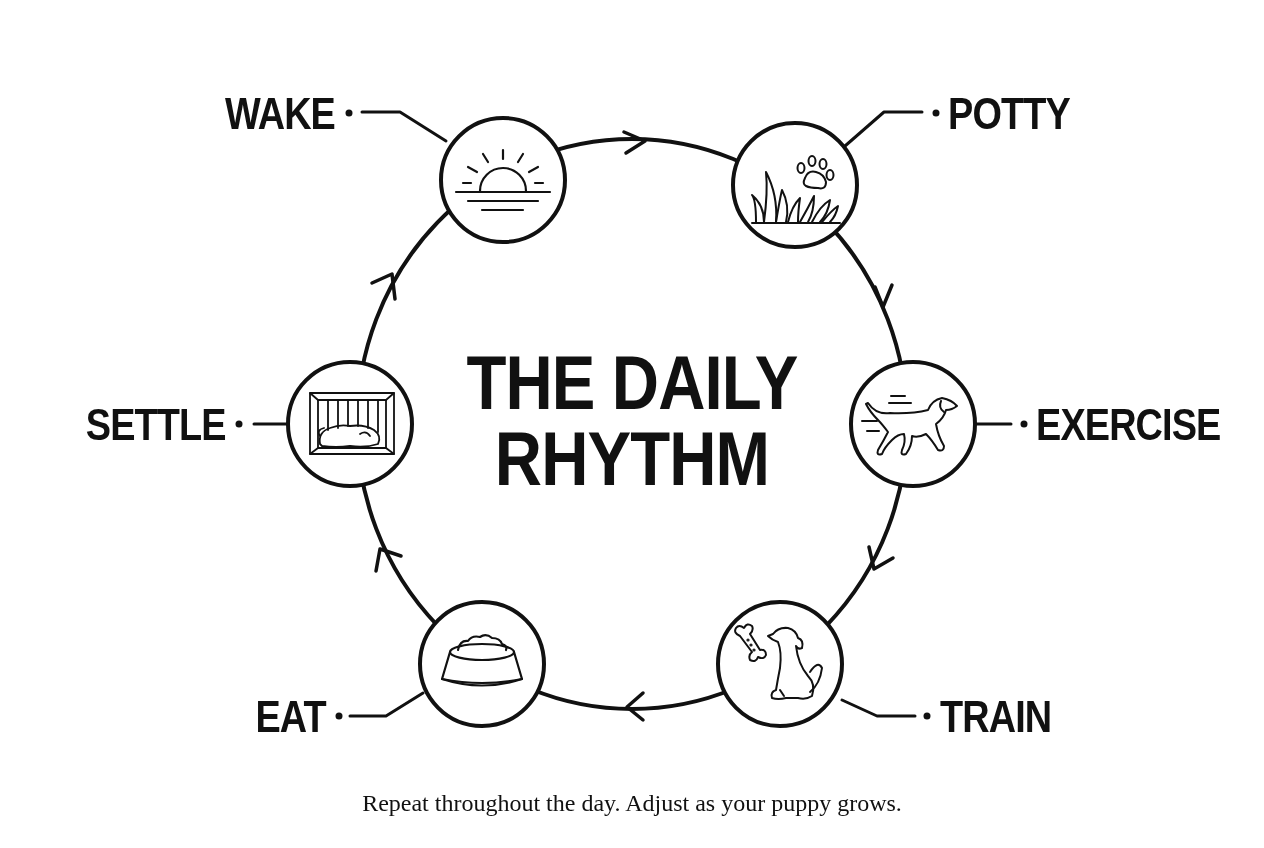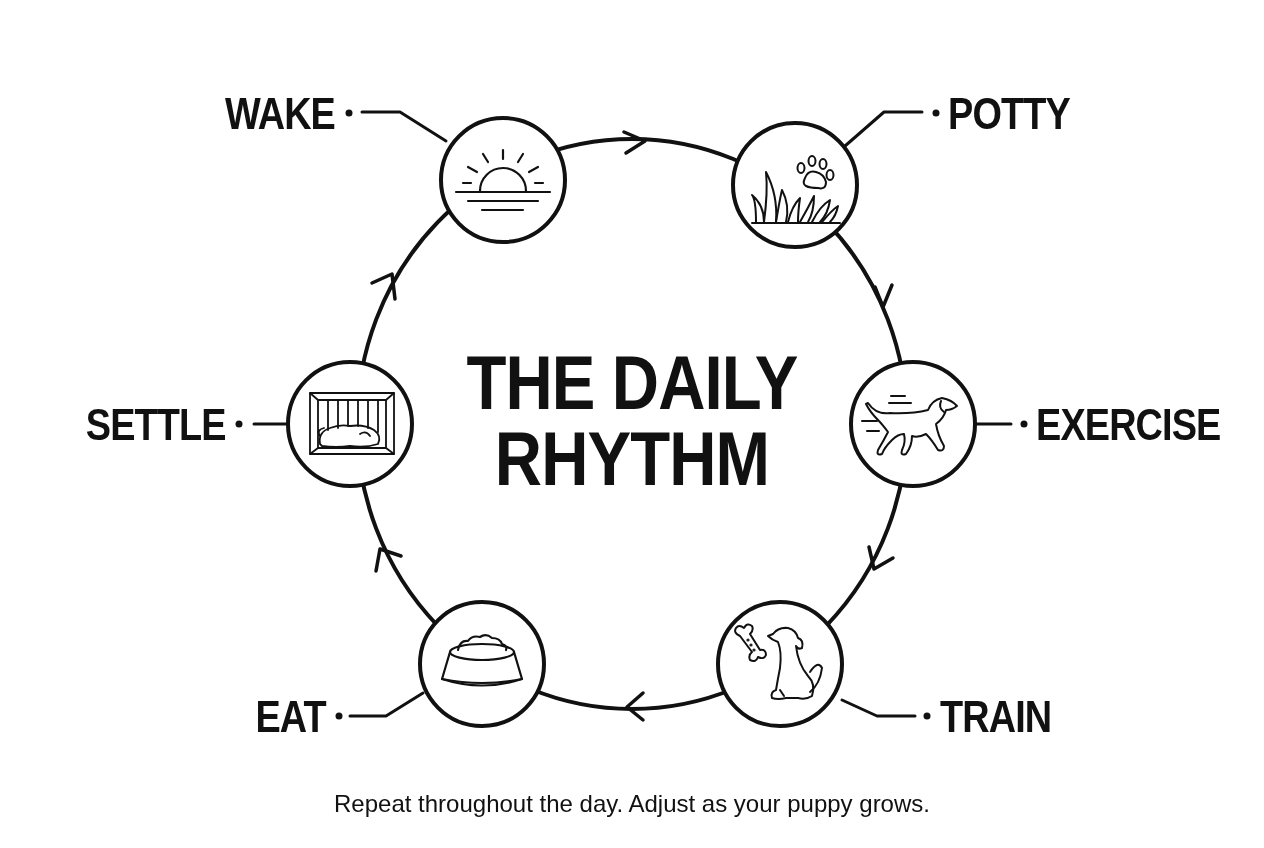--- a/index.html
+++ b/index.html
@@ -2,21 +2,21 @@
 <html><head>
 <meta charset="utf-8">
 <style>
   html, body { margin:0; padding:0; background:#ffffff; }
   body { width:1264px; height:848px; position:relative; overflow:hidden; font-family:"Liberation Sans", sans-serif; }
   svg.diagram { position:absolute; left:0; top:0; }
   .label { position:absolute; font-family:"Liberation Sans", sans-serif; font-weight:700; font-size:44px; color:#111111; letter-spacing:-1px; line-height:1; transform:scaleX(0.86); white-space:nowrap; }
   .label.right-anchor { transform-origin:right center; }
   .label.left-anchor { transform-origin:left center; }
   .title { position:absolute; left:332px; top:345px; width:600px; text-align:center; font-family:"Liberation Sans", sans-serif; font-weight:700; font-size:76px; line-height:76px; color:#111111; letter-spacing:-1px; transform:scaleX(0.86); transform-origin:center; }
-  .footer { position:absolute; left:0; width:1264px; top:790px; text-align:center; font-family:Liberation Sans, sans-serif; font-size:24px; color:#111111; }
+  .footer { position:absolute; left:0; width:1264px; top:790px; text-align:center; font-family:Liberation Serif, serif; font-size:24px; color:#111111; }
 </style>
 </head>
 <body>
 
 <svg class="diagram" width="1264" height="848" viewBox="0 0 1264 848" xmlns="http://www.w3.org/2000/svg">
   <g fill="none" stroke="#111" stroke-width="4" stroke-linecap="round" stroke-linejoin="round">
 
     <ellipse cx="632" cy="424" rx="275" ry="285"></ellipse>
 
     <g>

